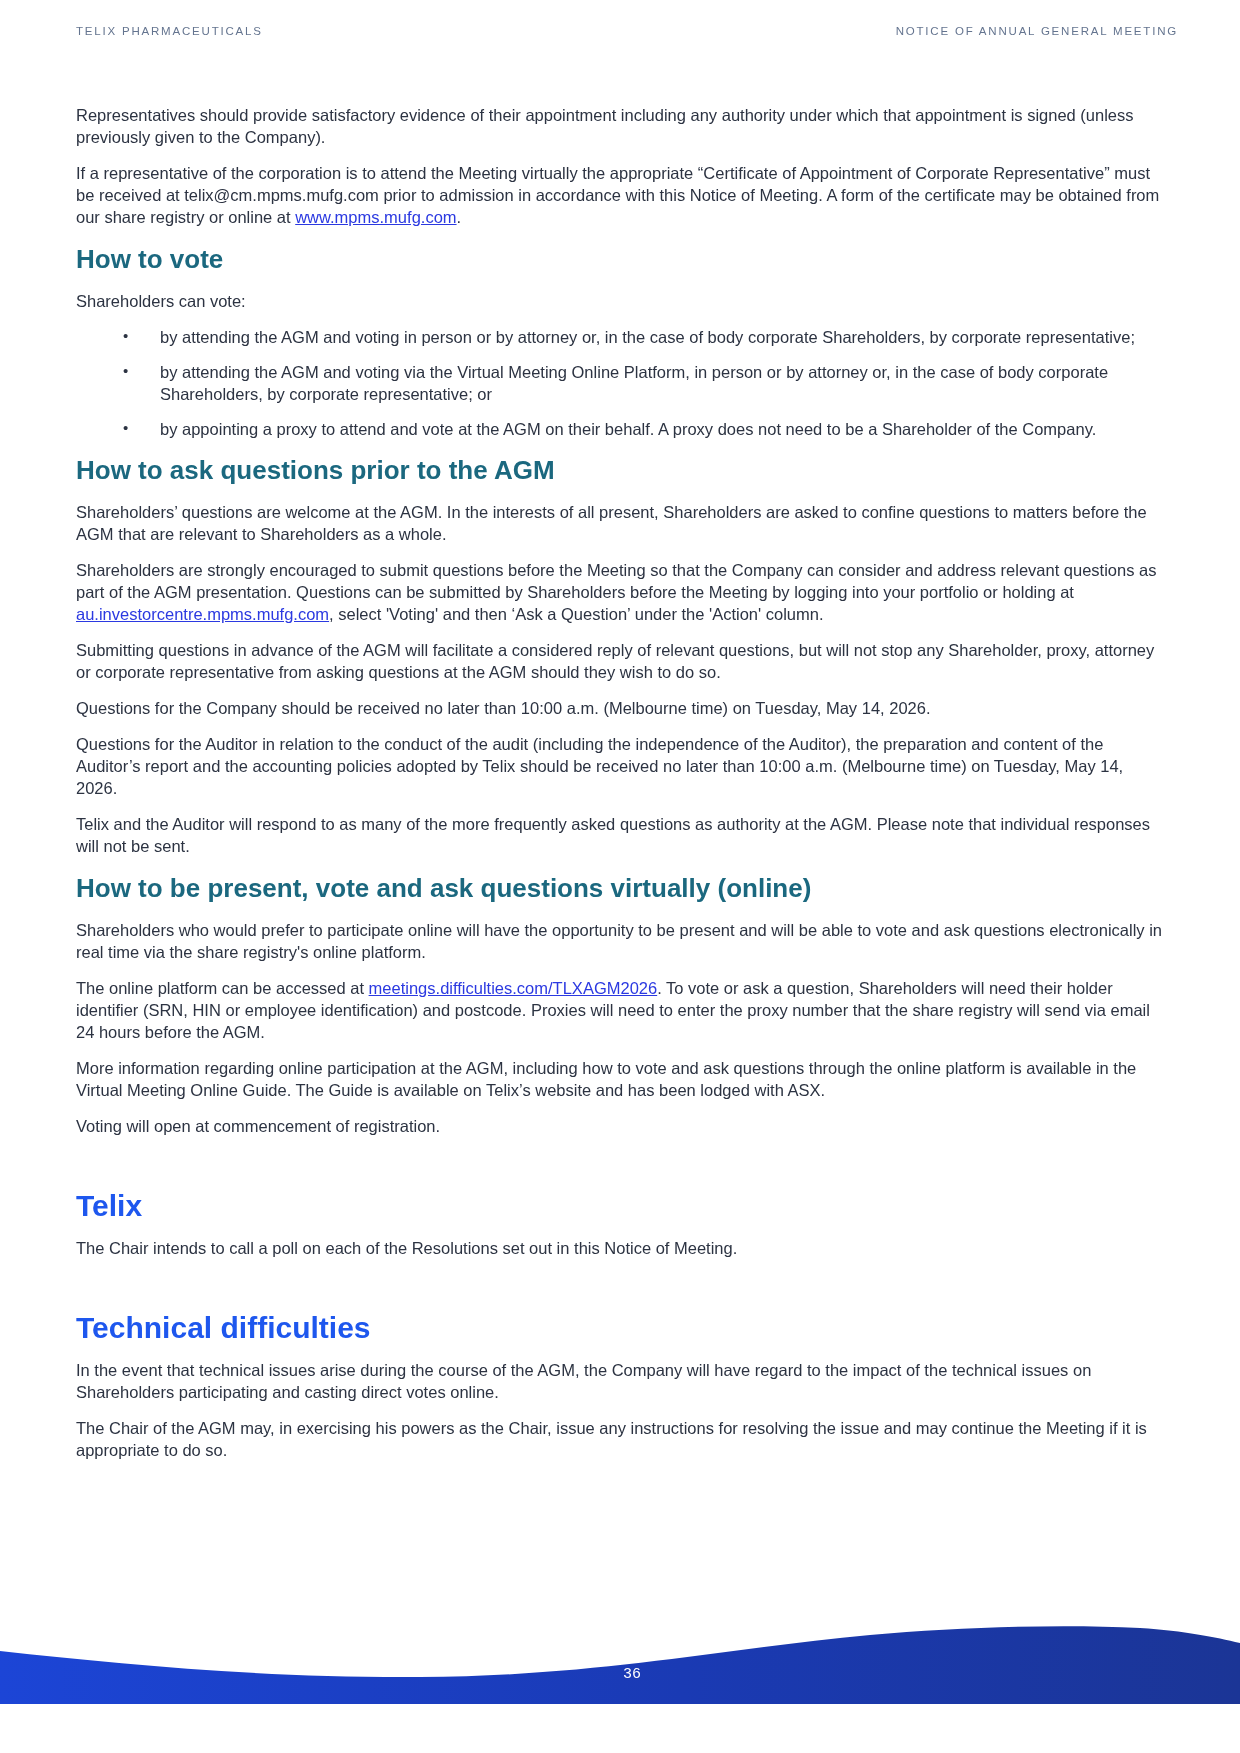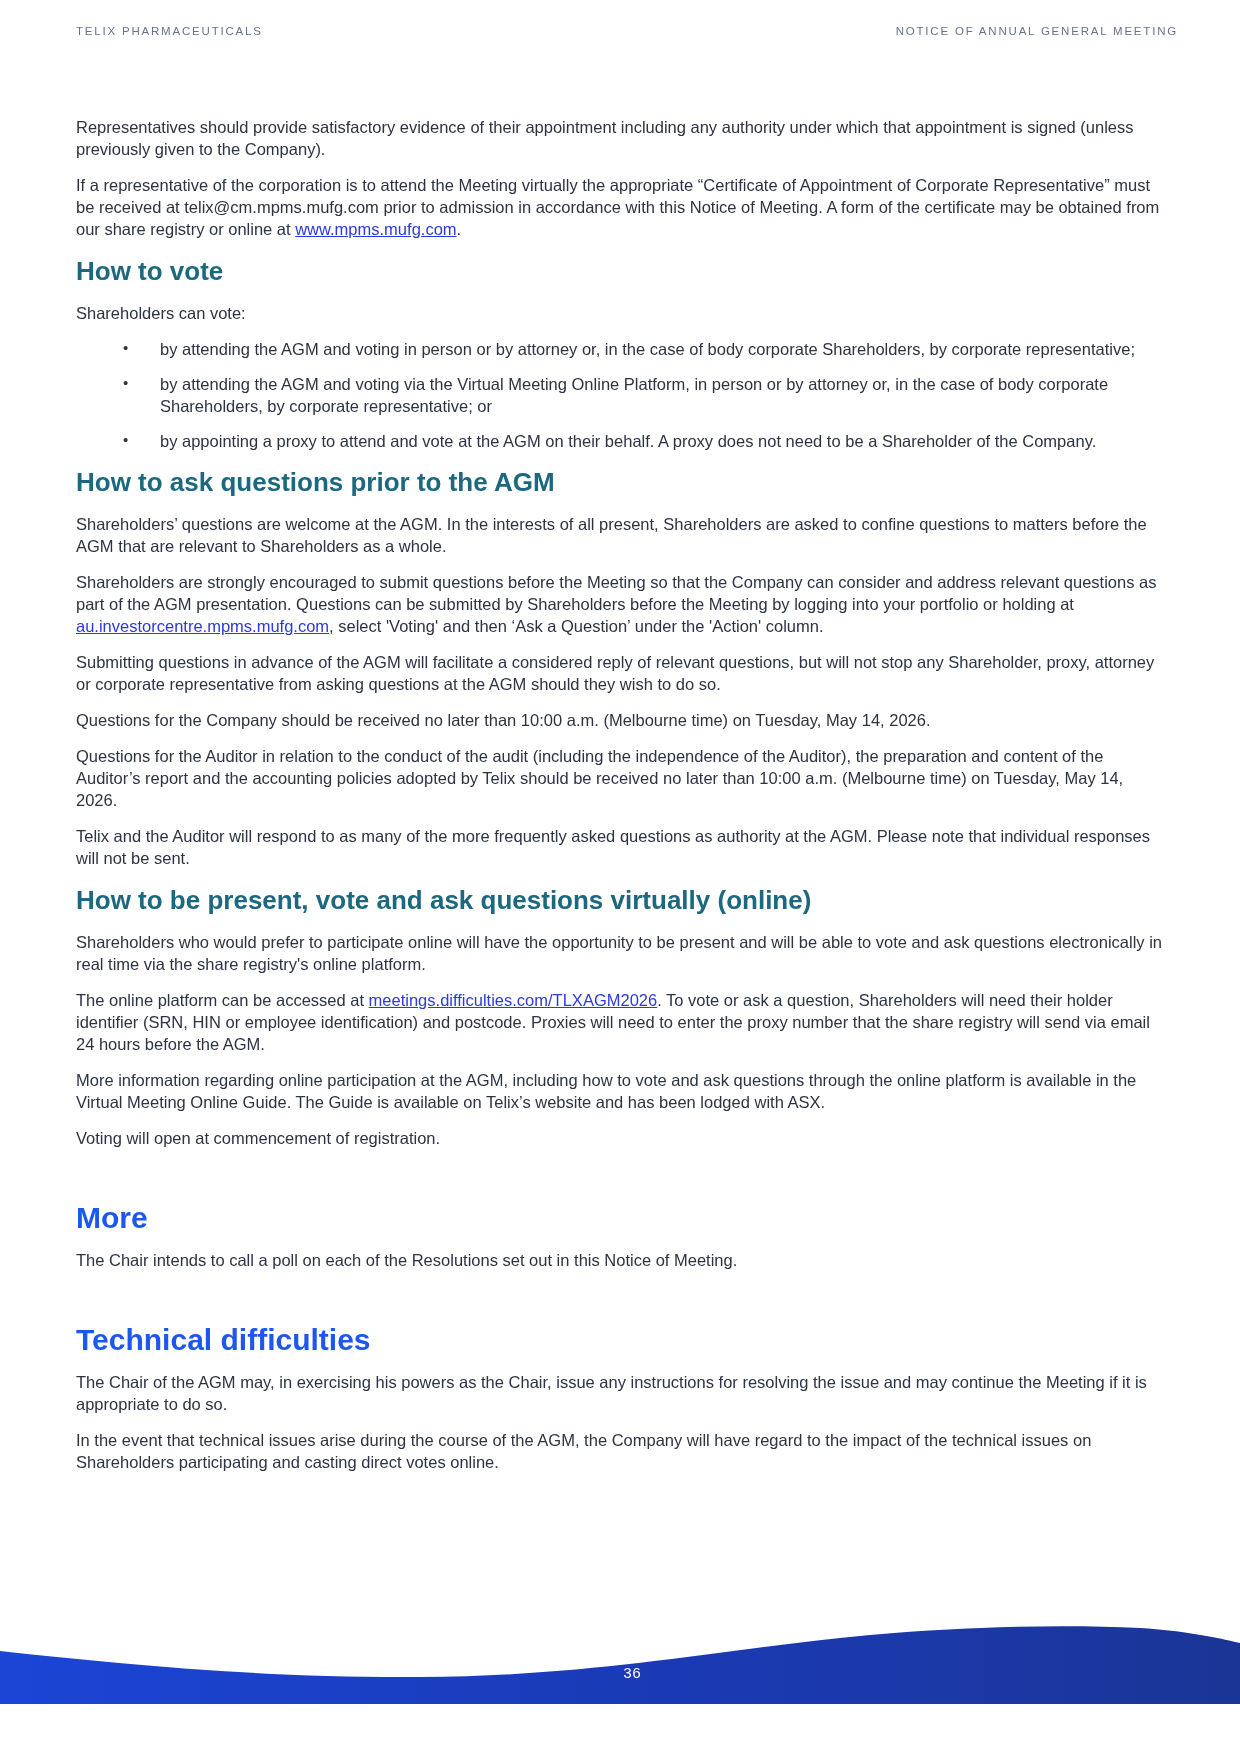--- a/index.html
+++ b/index.html
@@ -25,21 +25,21 @@
   }
   .content {
     position: absolute;
     top: 104px;
     left: 76px;
     width: 1090px;
     color: #2c3342;
     font-size: 16.5px;
     line-height: 22px;
   }
-  .content p { margin: 12px 0 14px 0; }
+  .content p { margin: 0 0 14px 0; }
   h2.teal {
     color: #1b687f;
     font-size: 26px;
     font-weight: 700;
     line-height: 34px;
     margin: 10px 0 14px 0;
   }
   h1.blue {
     color: #1e57ee;
     font-size: 30px;
@@ -126,29 +126,29 @@
     <h2 class="teal">How to be present, vote and ask questions virtually (online)</h2>
 
     <p>Shareholders who would prefer to participate online will have the opportunity to be present and will be able to vote and ask questions electronically in real time via the share registry's online platform.</p>
 
     <p><span>The online platform can be accessed at </span><a class="link">meetings.difficulties.com/TLXAGM2026</a><span>. To vote or ask a question, Shareholders will need their holder identifier (SRN, HIN or employee identification) and postcode. Proxies will need to enter the proxy number that the share registry will send via email 24 hours before the AGM.</span></p>
 
     <p>More information regarding online participation at the AGM, including how to vote and ask questions through the online platform is available in the Virtual Meeting Online Guide. The Guide is available on Telix’s website and has been lodged with ASX.</p>
 
     <p>Voting will open at commencement of registration.</p>
 
-    <h1 class="blue">More</h1>
+    <h1 class="blue">Telix</h1>
 
     <p>The Chair intends to call a poll on each of the Resolutions set out in this Notice of Meeting.</p>
 
     <h1 class="blue">Technical difficulties</h1>
 
+    <p>In the event that technical issues arise during the course of the AGM, the Company will have regard to the impact of the technical issues on Shareholders participating and casting direct votes online.</p>
+
     <p>The Chair of the AGM may, in exercising his powers as the Chair, issue any instructions for resolving the issue and may continue the Meeting if it is appropriate to do so.</p>
-
-    <p>In the event that technical issues arise during the course of the AGM, the Company will have regard to the impact of the technical issues on Shareholders participating and casting direct votes online.</p>
 
   </div>
 
   <svg class="footer-wave" viewBox="0 0 1240 110" preserveAspectRatio="none" xmlns="http://www.w3.org/2000/svg">
     <defs>
       <linearGradient id="waveGrad" x1="0" y1="0" x2="1" y2="0">
         <stop offset="0" stop-color="#1c45d6"></stop>
         <stop offset="0.55" stop-color="#1a3ab4"></stop>
         <stop offset="1" stop-color="#1b3596"></stop>
       </linearGradient>

